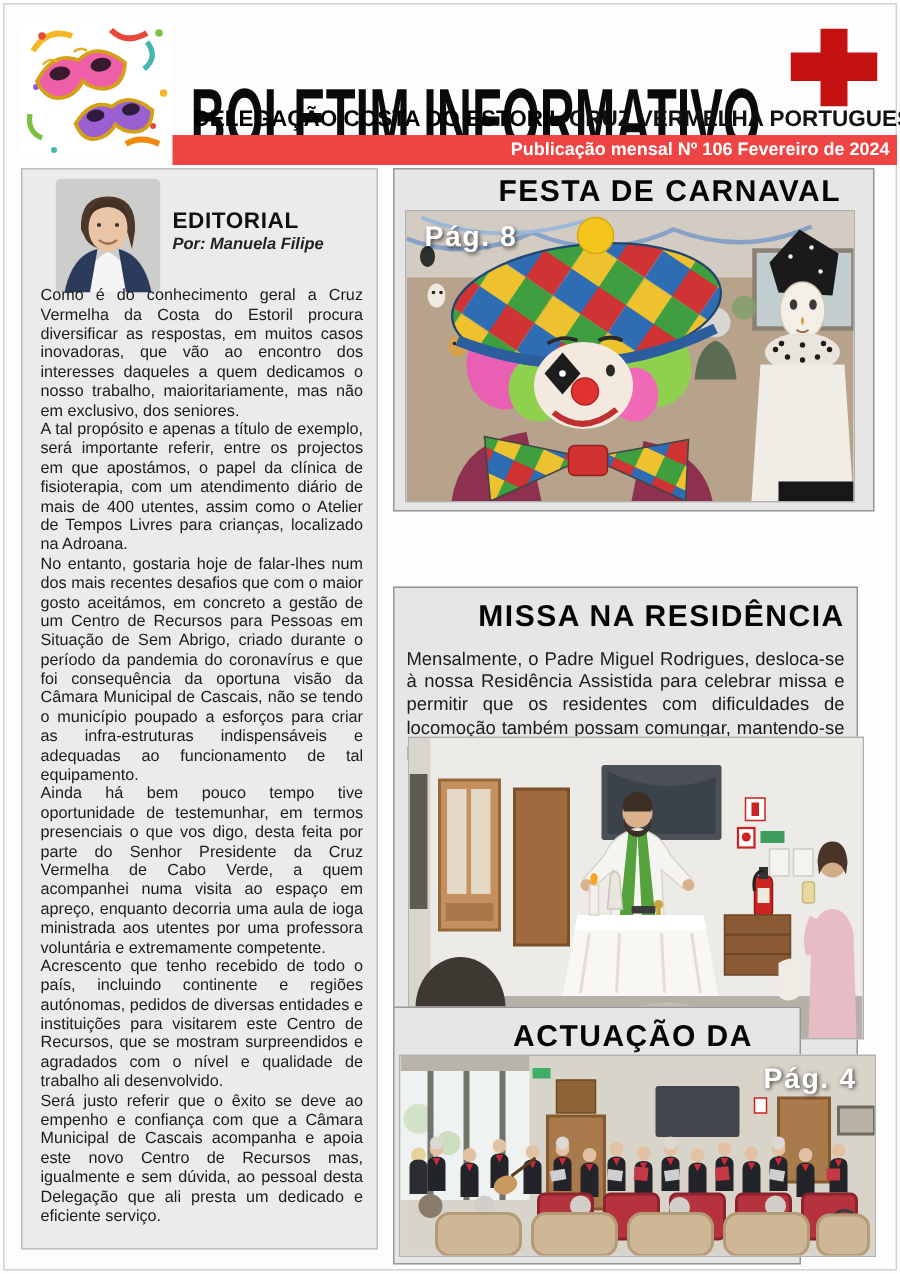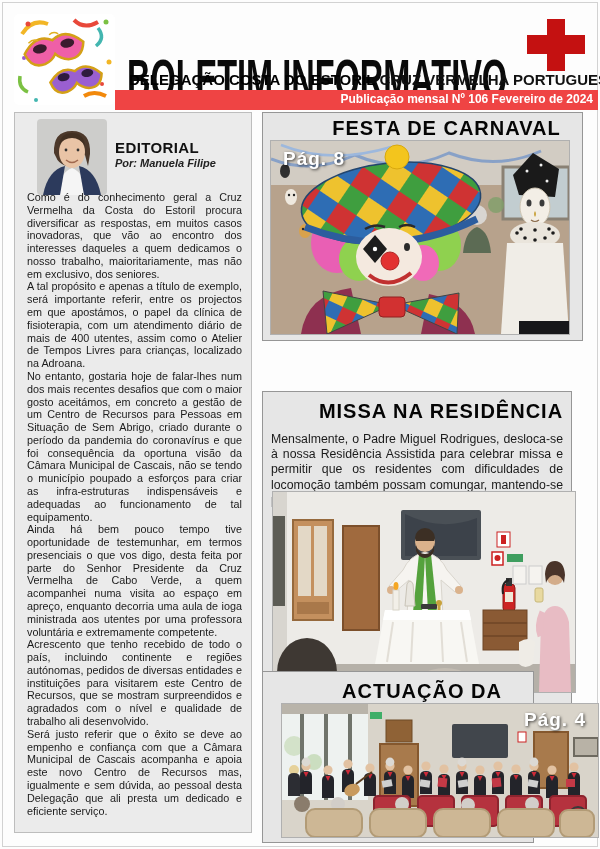--- a/index.html
+++ b/index.html
@@ -35,21 +35,21 @@
   .missa{left:262px;top:343px;width:310px;height:317px;margin-top:48px;}
   .missa h2{margin-top:8px;}
   .missa-body{margin:9px 8px 0 8px;font-size:12.3px;line-height:1.24;text-align:justify;color:#1b1b1b;}
   .tuna{left:262px;top:671px;width:272px;height:172px;}
   .tuna h2{margin-top:8px;}
 
   .photo{position:absolute;background:#fff;border:1px solid #b0b0b0;padding:0;}
   .photo svg{display:block;}
   .ph-festa{left:7px;top:27px;}
   .ph-missa{left:9px;top:99px;}
-  .ph-tuna{left:18px;top:31px;}
+  .ph-tuna{left:3px;top:31px;}
 
   .pagebadge{position:absolute;font-size:19px;font-weight:700;color:#ffffff;
              text-shadow:1px 1px 3px rgba(0,0,0,.7);letter-spacing:1px;}
   .pb-tl{left:12px;top:7px;}
   .pb-tr{right:12px;top:5px;}
 </style>
 </head>
 <body>
 
 <div class="page">

